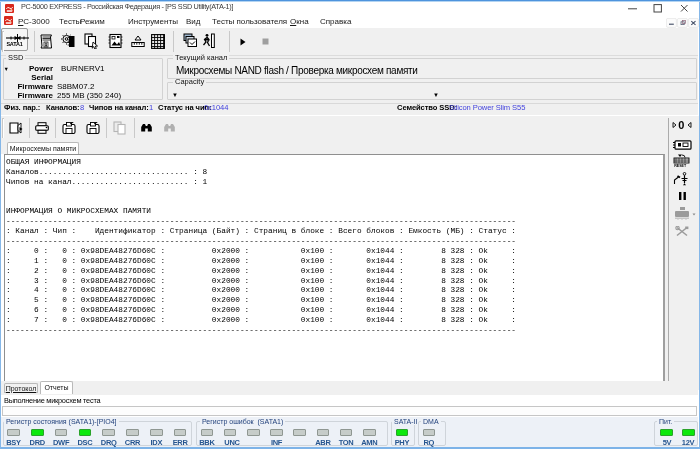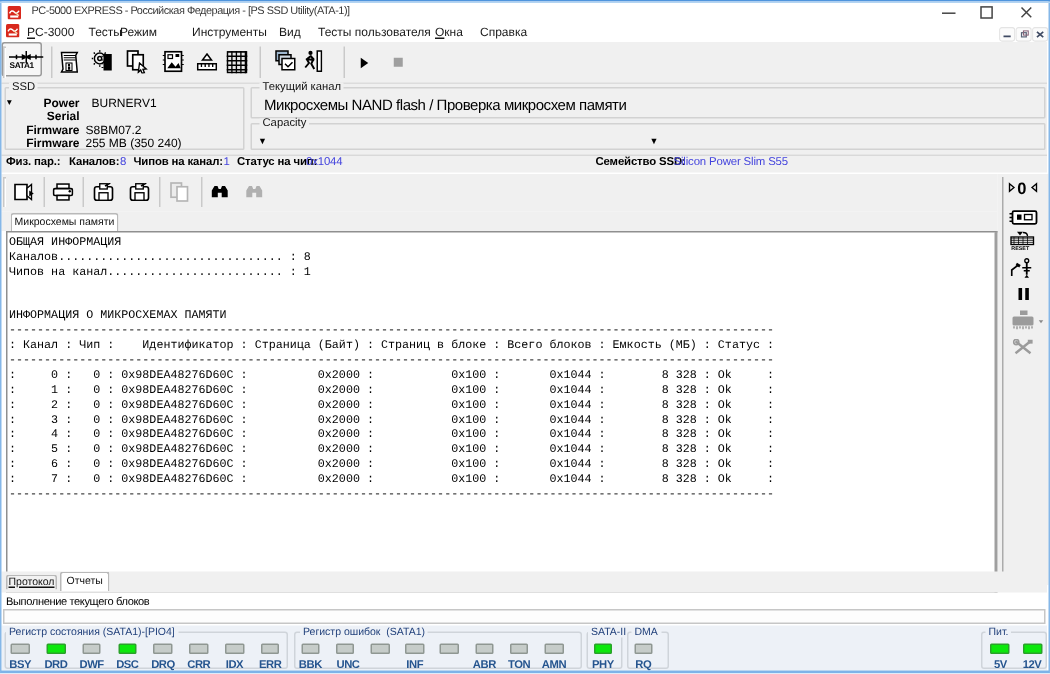--- a/index.html
+++ b/index.html
@@ -180,21 +180,21 @@
 :     5 :   0 : 0x98DEA48276D60C :          0x2000 :           0x100 :       0x1044 :        8 328 : Ok     :
 :     6 :   0 : 0x98DEA48276D60C :          0x2000 :           0x100 :       0x1044 :        8 328 : Ok     :
 :     7 :   0 : 0x98DEA48276D60C :          0x2000 :           0x100 :       0x1044 :        8 328 : Ok     :
 -------------------------------------------------------------------------------------------------------------</pre>
   </div>
 
 <div id="tabs2" class="abs">
 <div class="tab" style="left:3px;top:1.5px;width:34px;height:10px;line-height:9.5px;background:#f2f2f2;text-decoration:underline">Протокол</div>
 <div class="tab" style="left:39px;top:0;width:33px;height:13px;line-height:11px">Отчеты</div>
 </div>
-<div id="runlab" class="abs" style="top:396px">Выполнение текущего блоков</div>
+<div id="runlab" class="abs" style="top:396px">Выполнение микросхем теста</div>
 <div id="pbar" class="abs"></div>
 
 <div id="ledp" class="abs">
 <div class="lbox" style="left:2px;width:189px"></div>
 <div class="llab" style="left:3px">Регистр состояния (SATA1)-[PIO4]</div>
 <div class="lbox" style="left:195px;width:192px"></div>
 <div class="llab" style="left:199px">Регистр ошибок&nbsp; (SATA1)</div>
 <div class="lbox" style="left:390px;width:24px"></div>
 <div class="llab" style="left:391px">SATA-II</div>
 <div class="lbox" style="left:417px;width:28px"></div>

